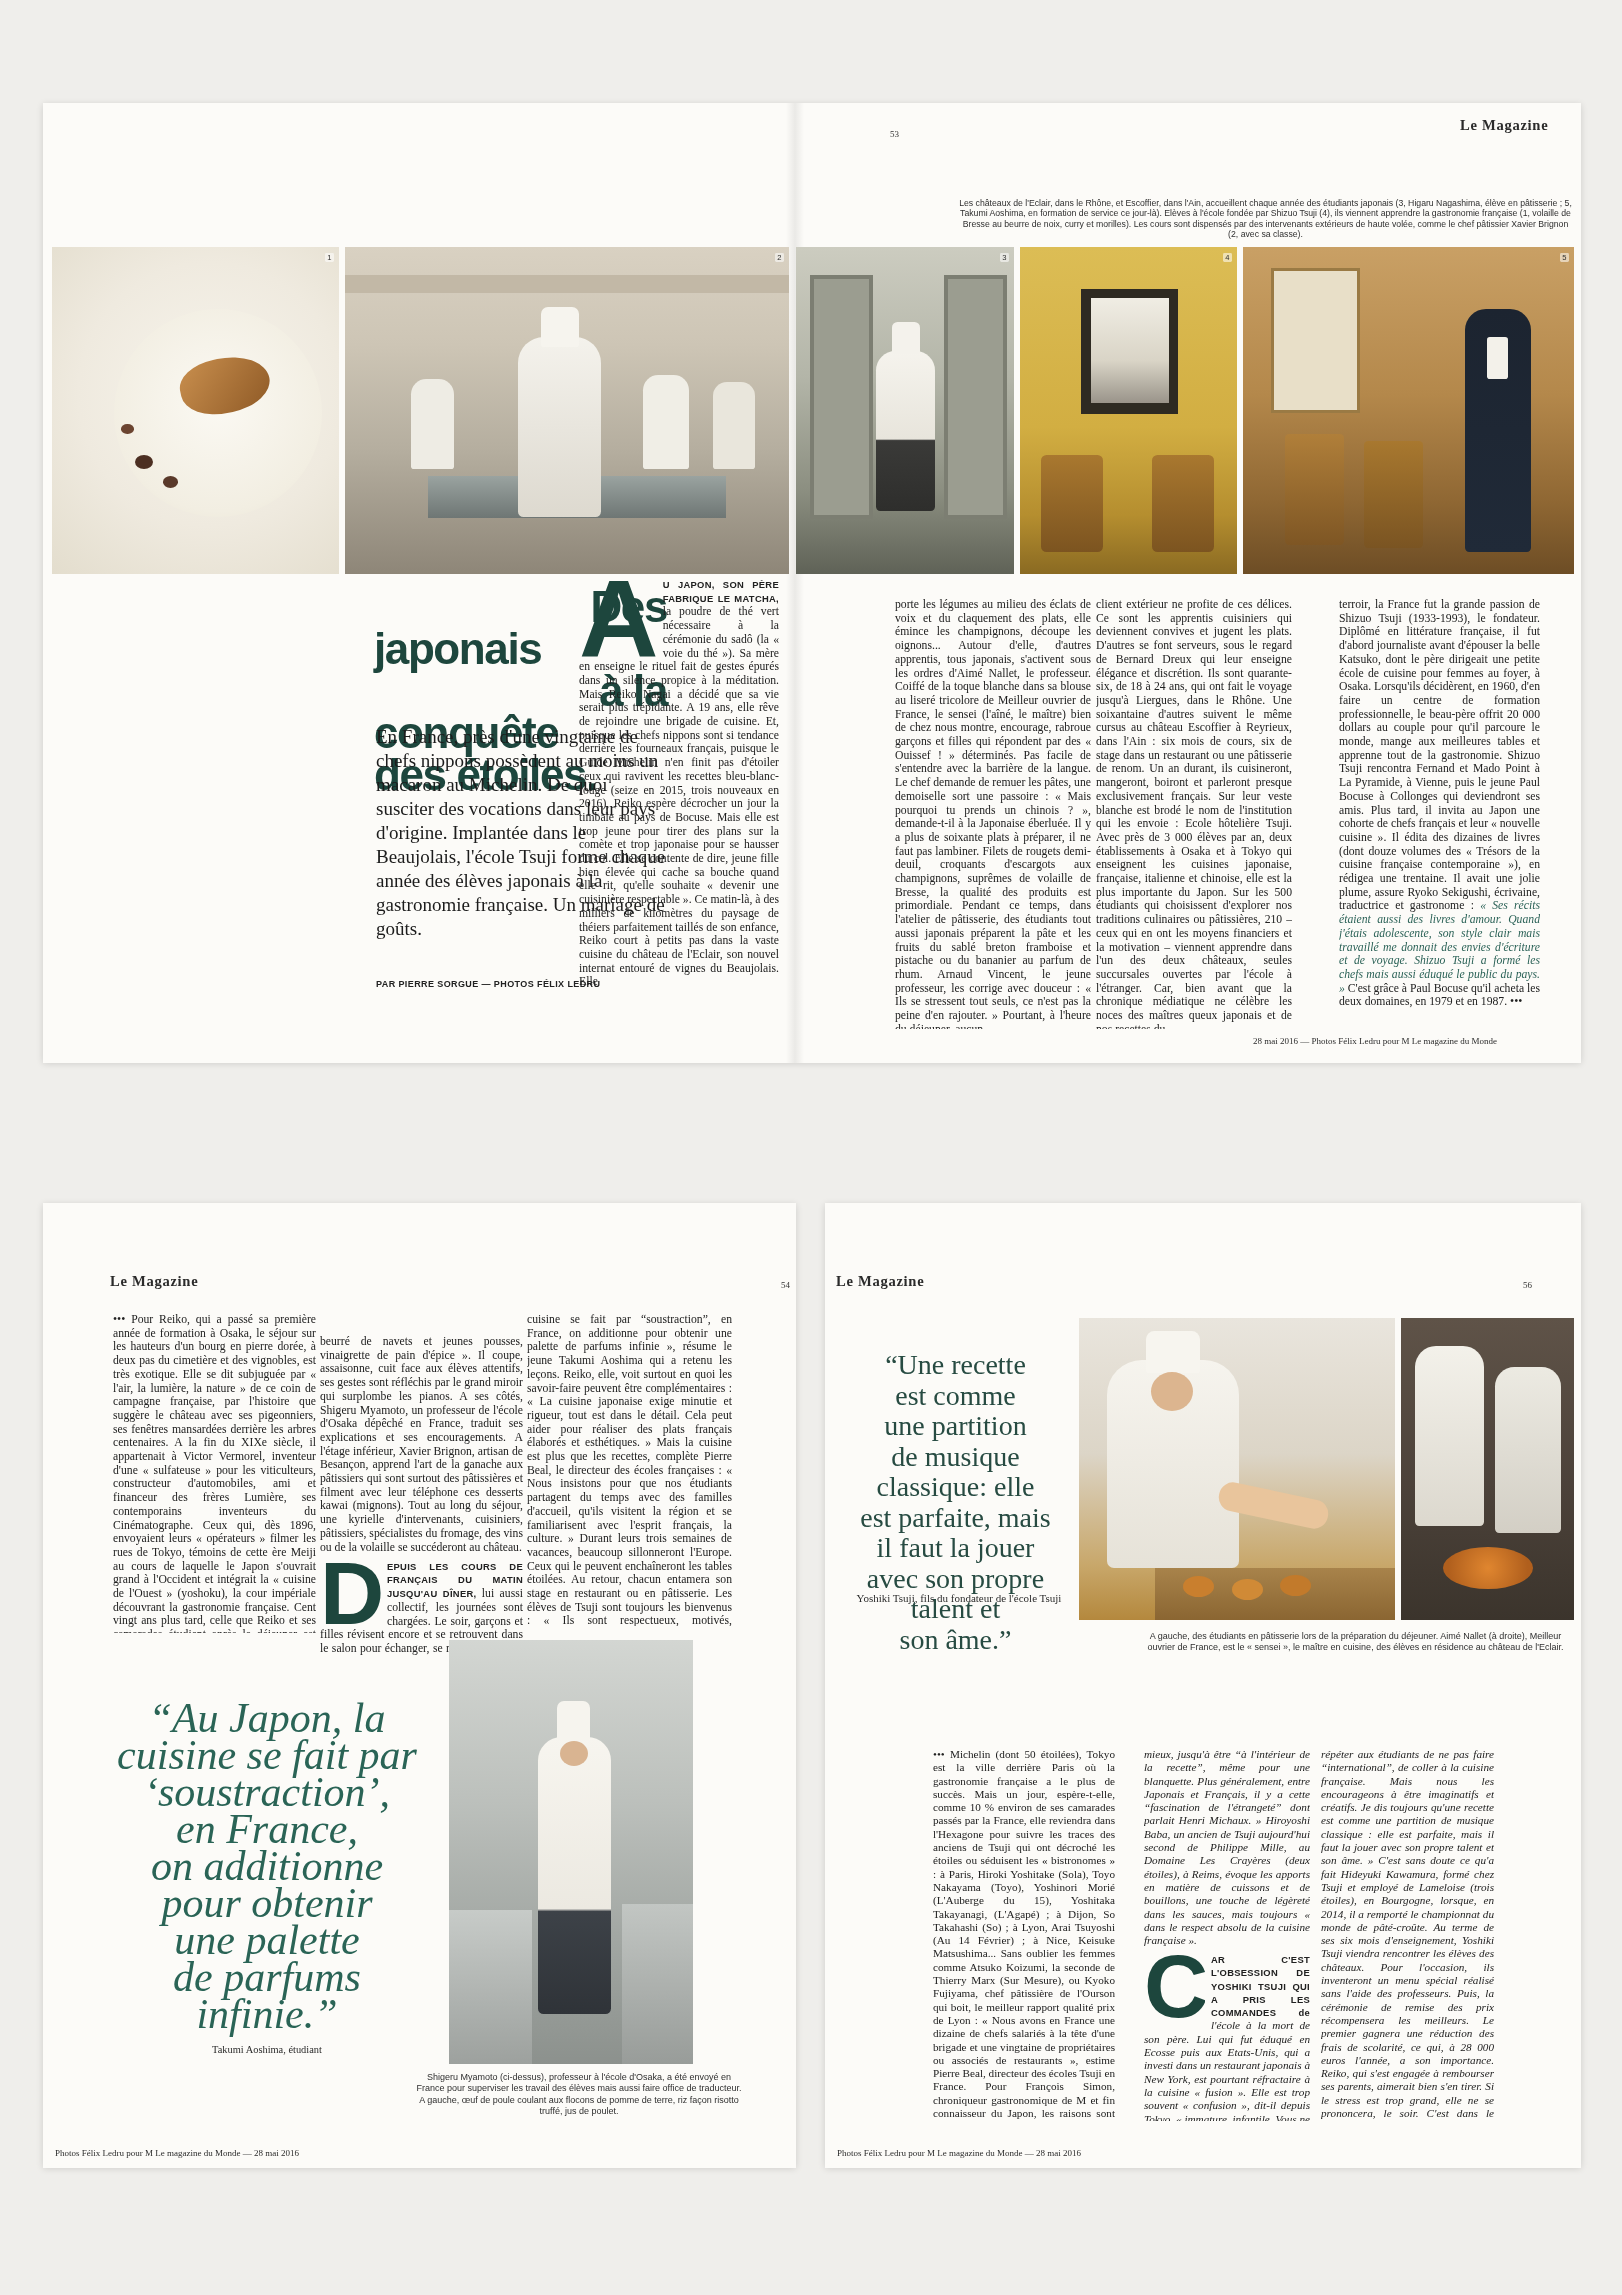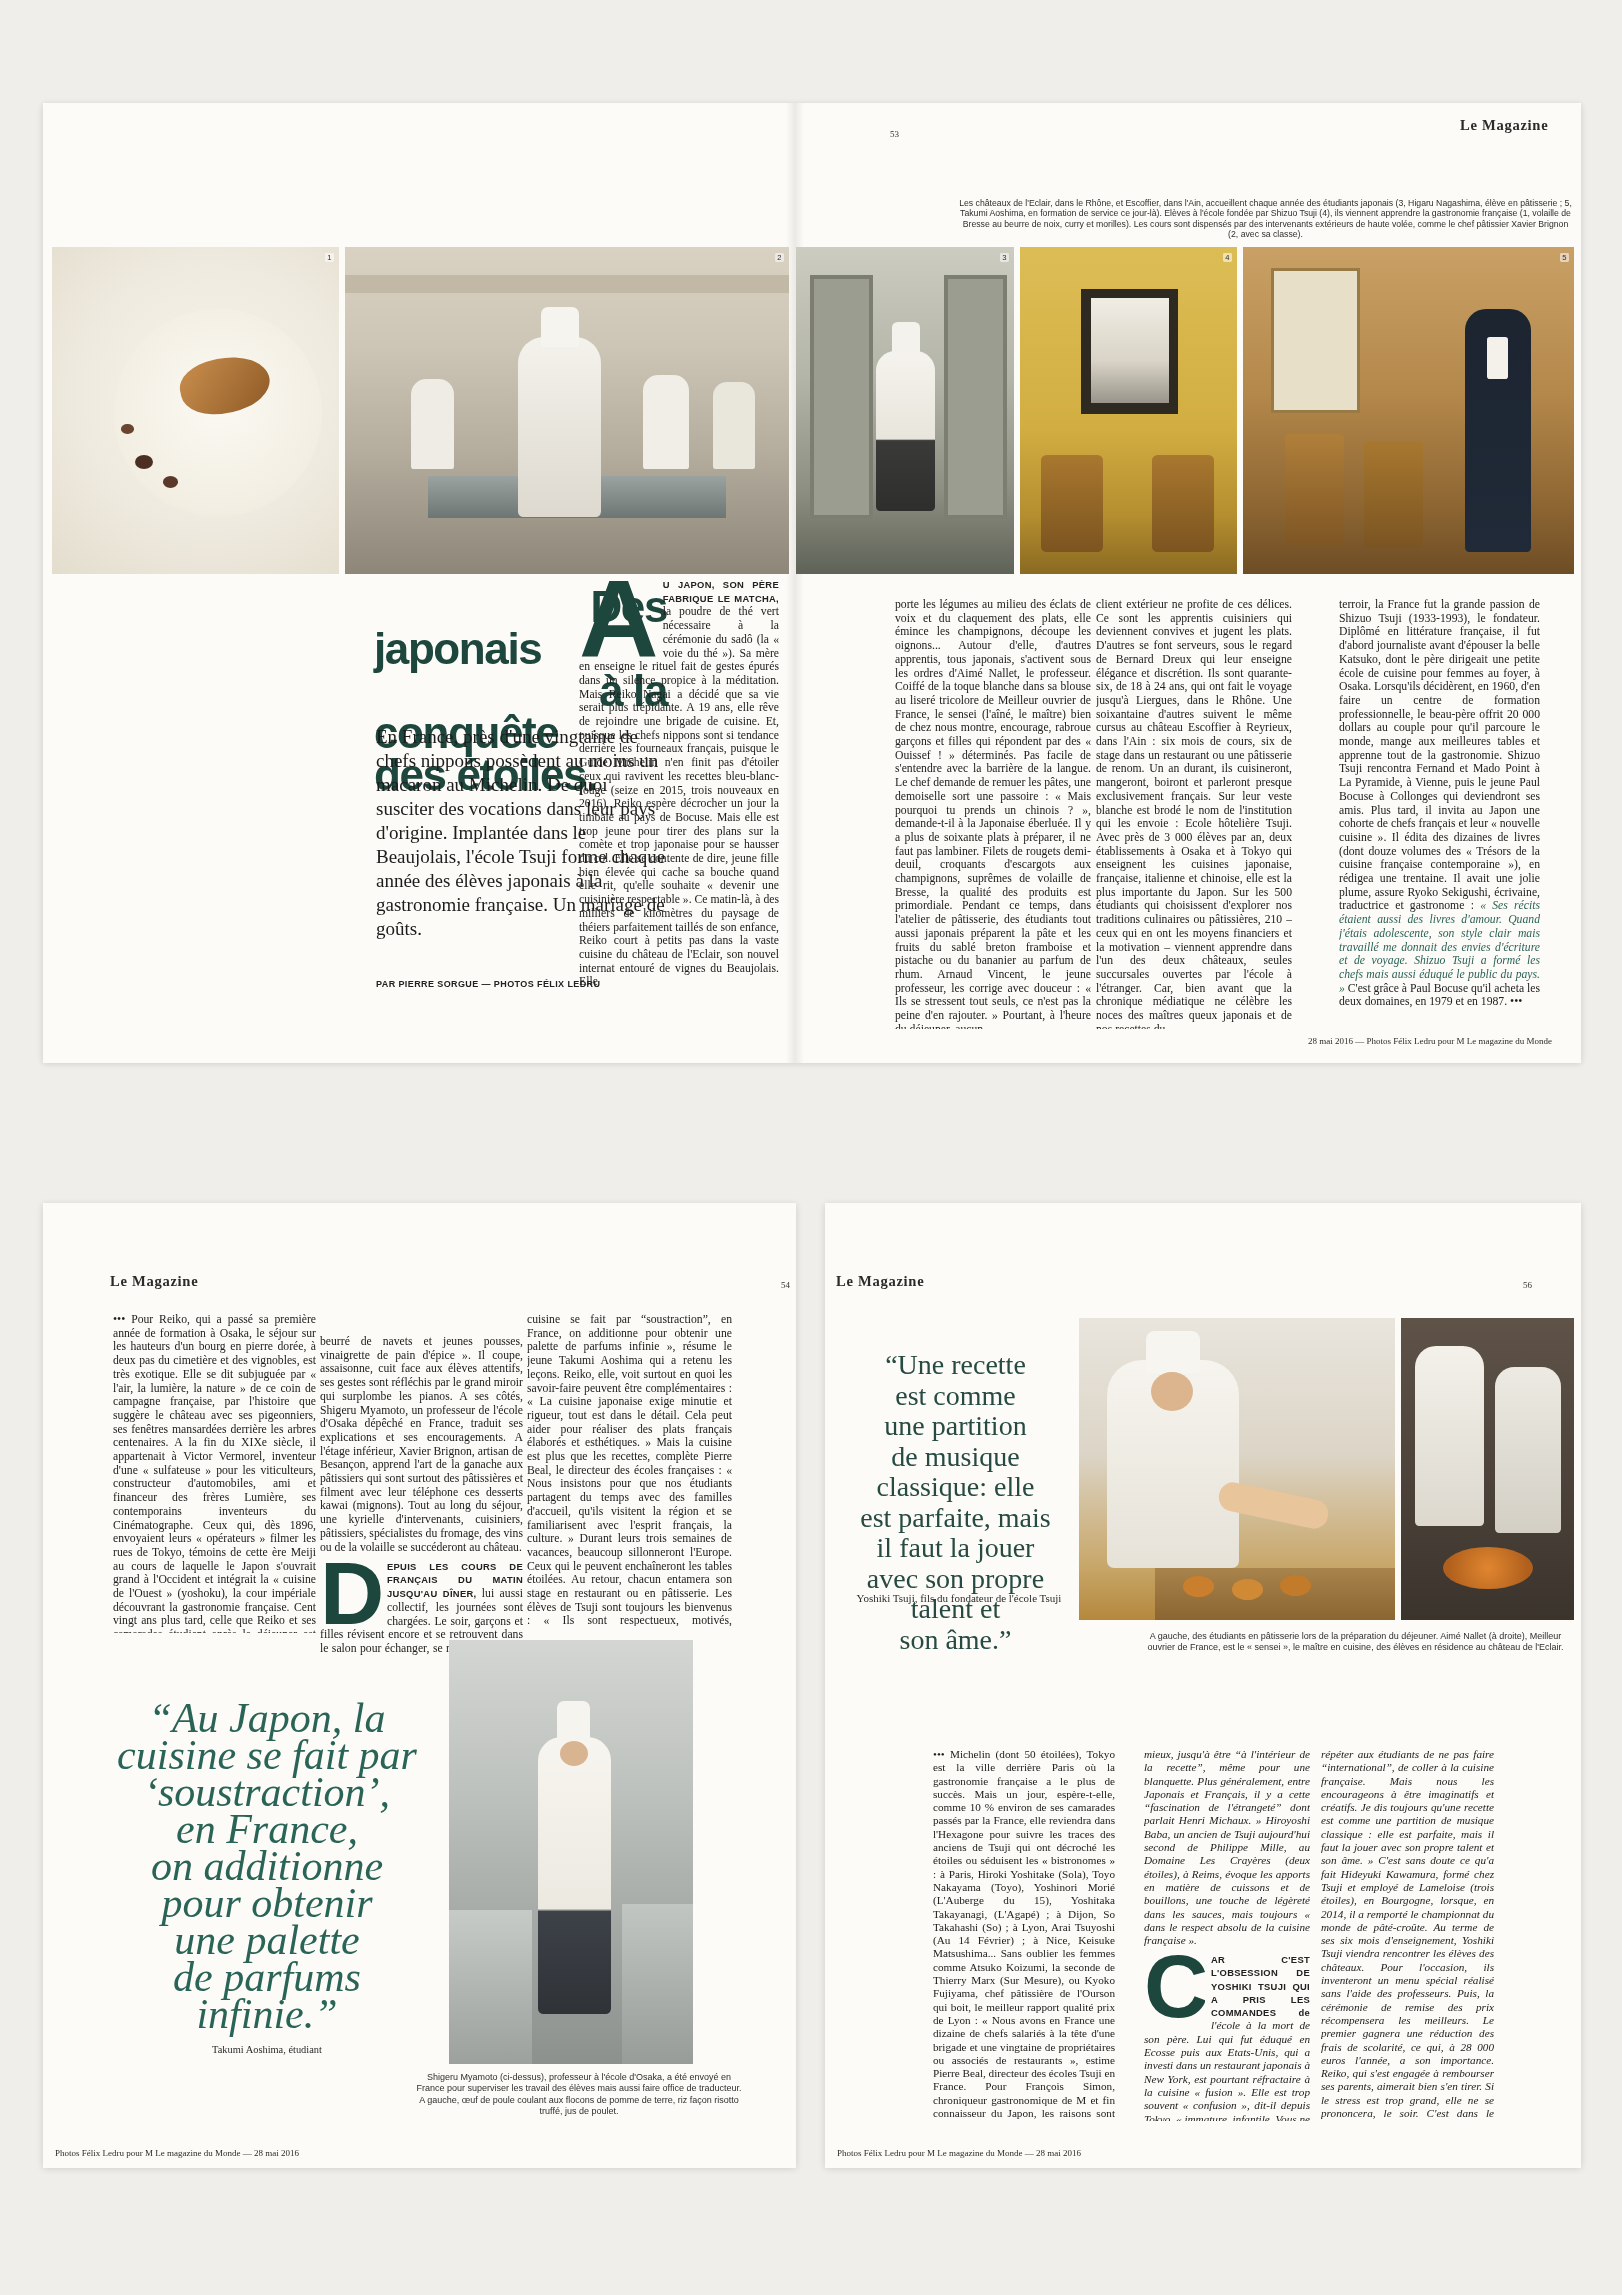--- a/index.html
+++ b/index.html
@@ -116,21 +116,21 @@
 </div>
 
 <div class="body-col" style="left:1096px;top:598px;width:196px;height:431px;">
   <span>client extérieur ne profite de ces délices. Ce sont les apprentis cuisiniers qui deviennent convives et jugent les plats. D'autres se font serveurs, sous le regard de Bernard Dreux qui leur enseigne élégance et discrétion. Ils sont quarante-six, de 18 à 24 ans, qui ont fait le voyage jusqu'à Liergues, dans le Rhône. Une soixantaine d'autres suivent le même cursus au château Escoffier à Reyrieux, dans l'Ain : six mois de cours, six de stage dans un restaurant ou une pâtisserie de renom. Un an durant, ils cuisineront, mangeront, boiront et parleront presque exclusivement français. Sur leur veste blanche est brodé le nom de l'institution qui les envoie : Ecole hôtelière Tsuji. Avec près de 3 000 élèves par an, deux établissements à Osaka et à Tokyo qui enseignent les cuisines japonaise, française, italienne et chinoise, elle est la plus importante du Japon. Sur les 500 étudiants qui choisissent d'explorer nos traditions culinaires ou pâtissières, 210 – ceux qui en ont les moyens financiers et la motivation – viennent apprendre dans l'un des deux châteaux, seules succursales ouvertes par l'école à l'étranger. Car, bien avant que la chronique médiatique ne célèbre les noces des maîtres queux japonais et de nos recettes du</span>
 </div>
 
 <div class="body-col" style="left:1295px;top:598px;width:201px;height:431px;margin-left:44px;">
   <span>terroir, la France fut la grande passion de Shizuo Tsuji (1933-1993), le fondateur. Diplômé en littérature française, il fut d'abord journaliste avant d'épouser la belle Katsuko, dont le père dirigeait une petite école de cuisine pour femmes au foyer, à Osaka. Lorsqu'ils décidèrent, en 1960, d'en faire un centre de formation professionnelle, le beau-père offrit 20 000 dollars au couple pour qu'il parcoure le monde, mange aux meilleures tables et apprenne tout de la gastronomie. Shizuo Tsuji rencontra Fernand et Mado Point à La Pyramide, à Vienne, puis le jeune Paul Bocuse à Collonges qui deviendront ses amis. Plus tard, il invita au Japon une cohorte de chefs français et leur « nouvelle cuisine ». Il édita des dizaines de livres (dont douze volumes des « Trésors de la cuisine française contemporaine »), en rédigea une trentaine. Il avait une jolie plume, assure Ryoko Sekigushi, écrivaine, traductrice et gastronome : </span><span class="green-it">« Ses récits étaient aussi des livres d'amour. Quand j'étais adolescente, son style clair mais travaillé me donnait des envies d'écriture et de voyage. Shizuo Tsuji a formé les chefs mais aussi éduqué le public du pays. » </span><span>C'est grâce à Paul Bocuse qu'il acheta les deux domaines, en 1979 et en 1987. •••</span>
 </div>
 
-<div class="footer" style="left:1026px;top:1036px;width:526px;text-align:right;">28 mai 2016 — Photos Félix Ledru pour M Le magazine du Monde</div>
+<div class="footer" style="left:971px;top:1036px;width:526px;text-align:right;">28 mai 2016 — Photos Félix Ledru pour M Le magazine du Monde</div>
 
 <div class="page" style="left:43px;top:1203px;width:753px;height:965px;"></div>
 
 <div class="brand" style="position:absolute;left:110px;top:1273px;">Le Magazine</div>
 <div class="pagenum" style="position:absolute;left:781px;top:1280px;">54</div>
 
 <div class="body-col" style="left:113px;top:1313px;width:203px;height:320px;">
   <span>••• Pour Reiko, qui a passé sa première année de formation à Osaka, le séjour sur les hauteurs d'un bourg en pierre dorée, à deux pas du cimetière et des vignobles, est très exotique. Elle se dit subjuguée par « l'air, la lumière, la nature » de ce coin de campagne française, par l'histoire que suggère le château avec ses pigeonniers, ses fenêtres mansardées derrière les arbres centenaires. A la fin du XIXe siècle, il appartenait à Victor Vermorel, inventeur d'une « sulfateuse » pour les viticulteurs, constructeur d'automobiles, ami et financeur des frères Lumière, ses contemporains inventeurs du Cinématographe. Ceux qui, dès 1896, envoyaient leurs « opérateurs » filmer les rues de Tokyo, témoins de cette ère Meiji au cours de laquelle le Japon s'ouvrait grand à l'Occident et intégrait la « cuisine de l'Ouest » (yoshoku), la cour impériale découvrant la gastronomie française. Cent vingt ans plus tard, celle que Reiko et ses camarades étudient après le déjeuner est enracinée dans le Jura : Romuald Fassenet, le chef étoilé du château du Mont Joly, près de Dole, est venu partager son savoir-faire : « poêlée d'escargots Bonvalot sous un croquant de gaudes, huile de persil et émulsion de fenouil à l'absinthe », puis « omble chevalier,</span>
 </div>
 

